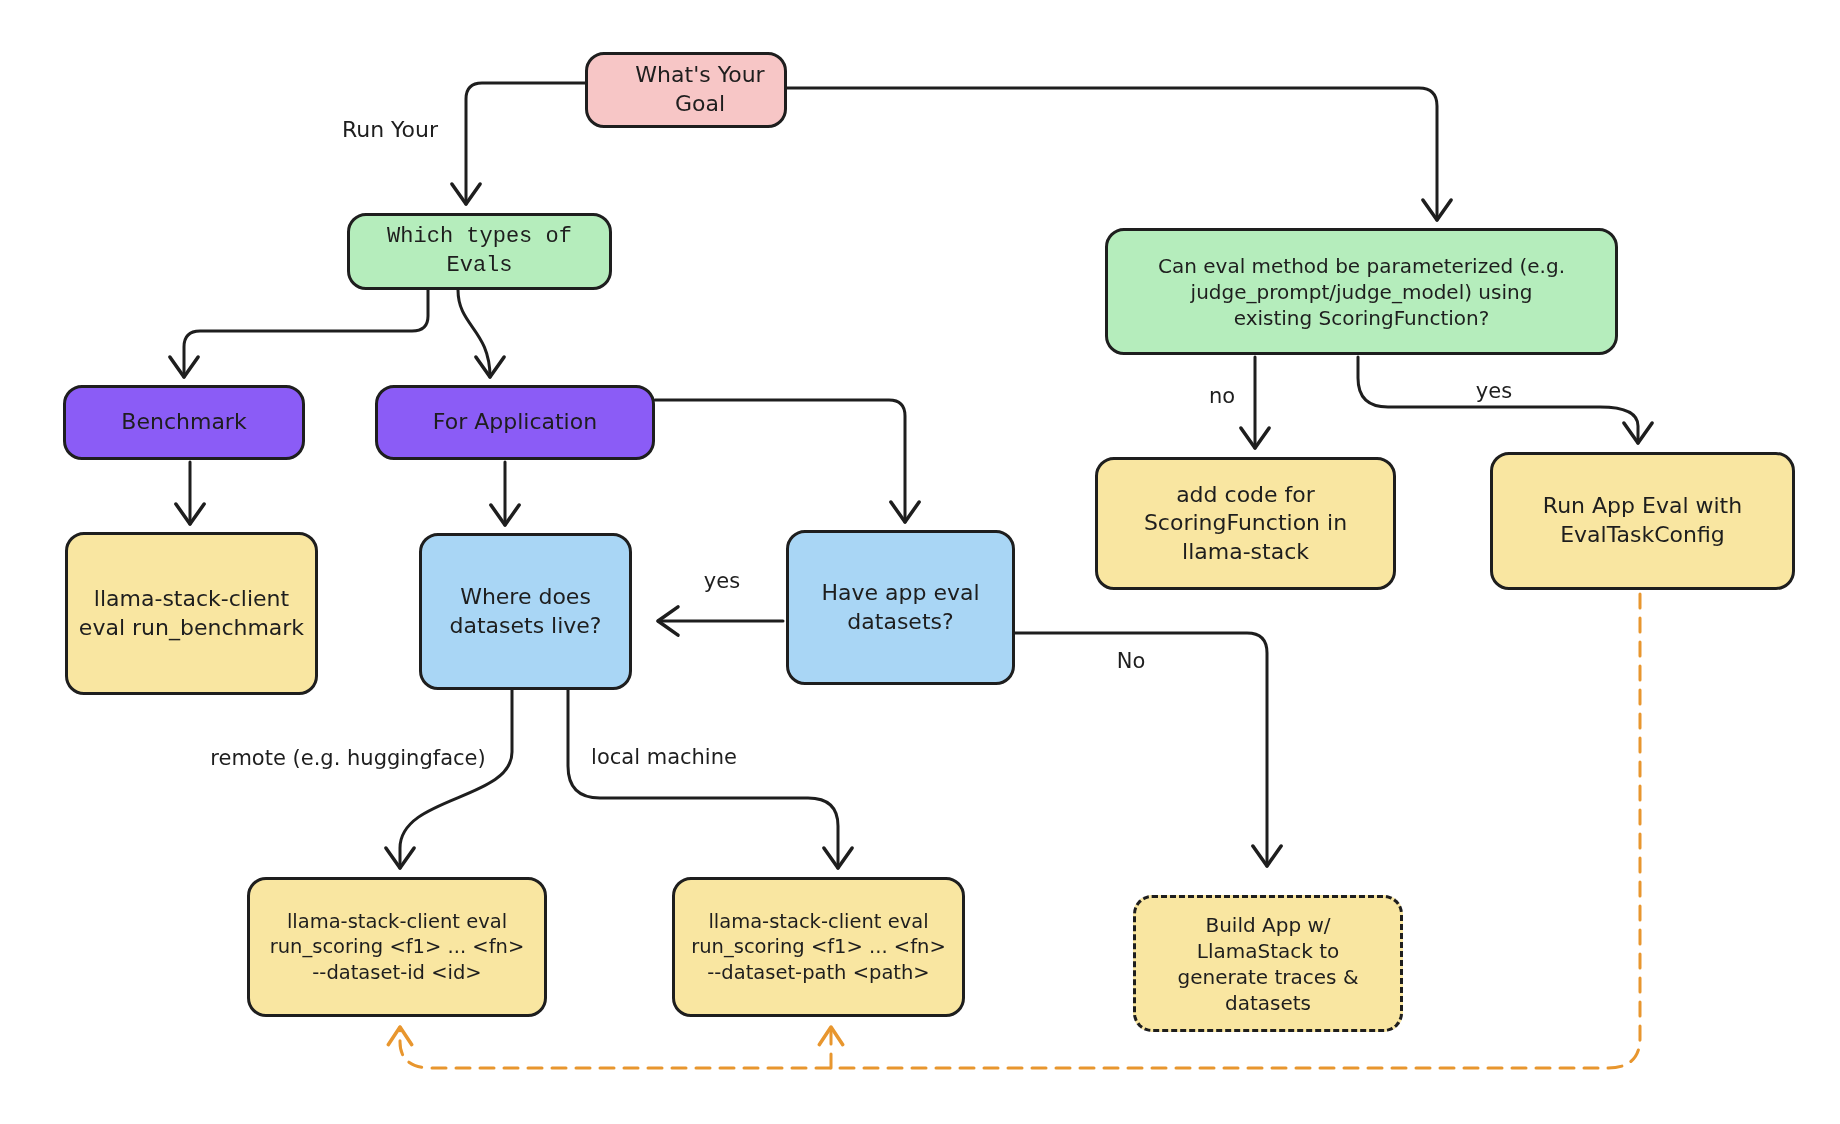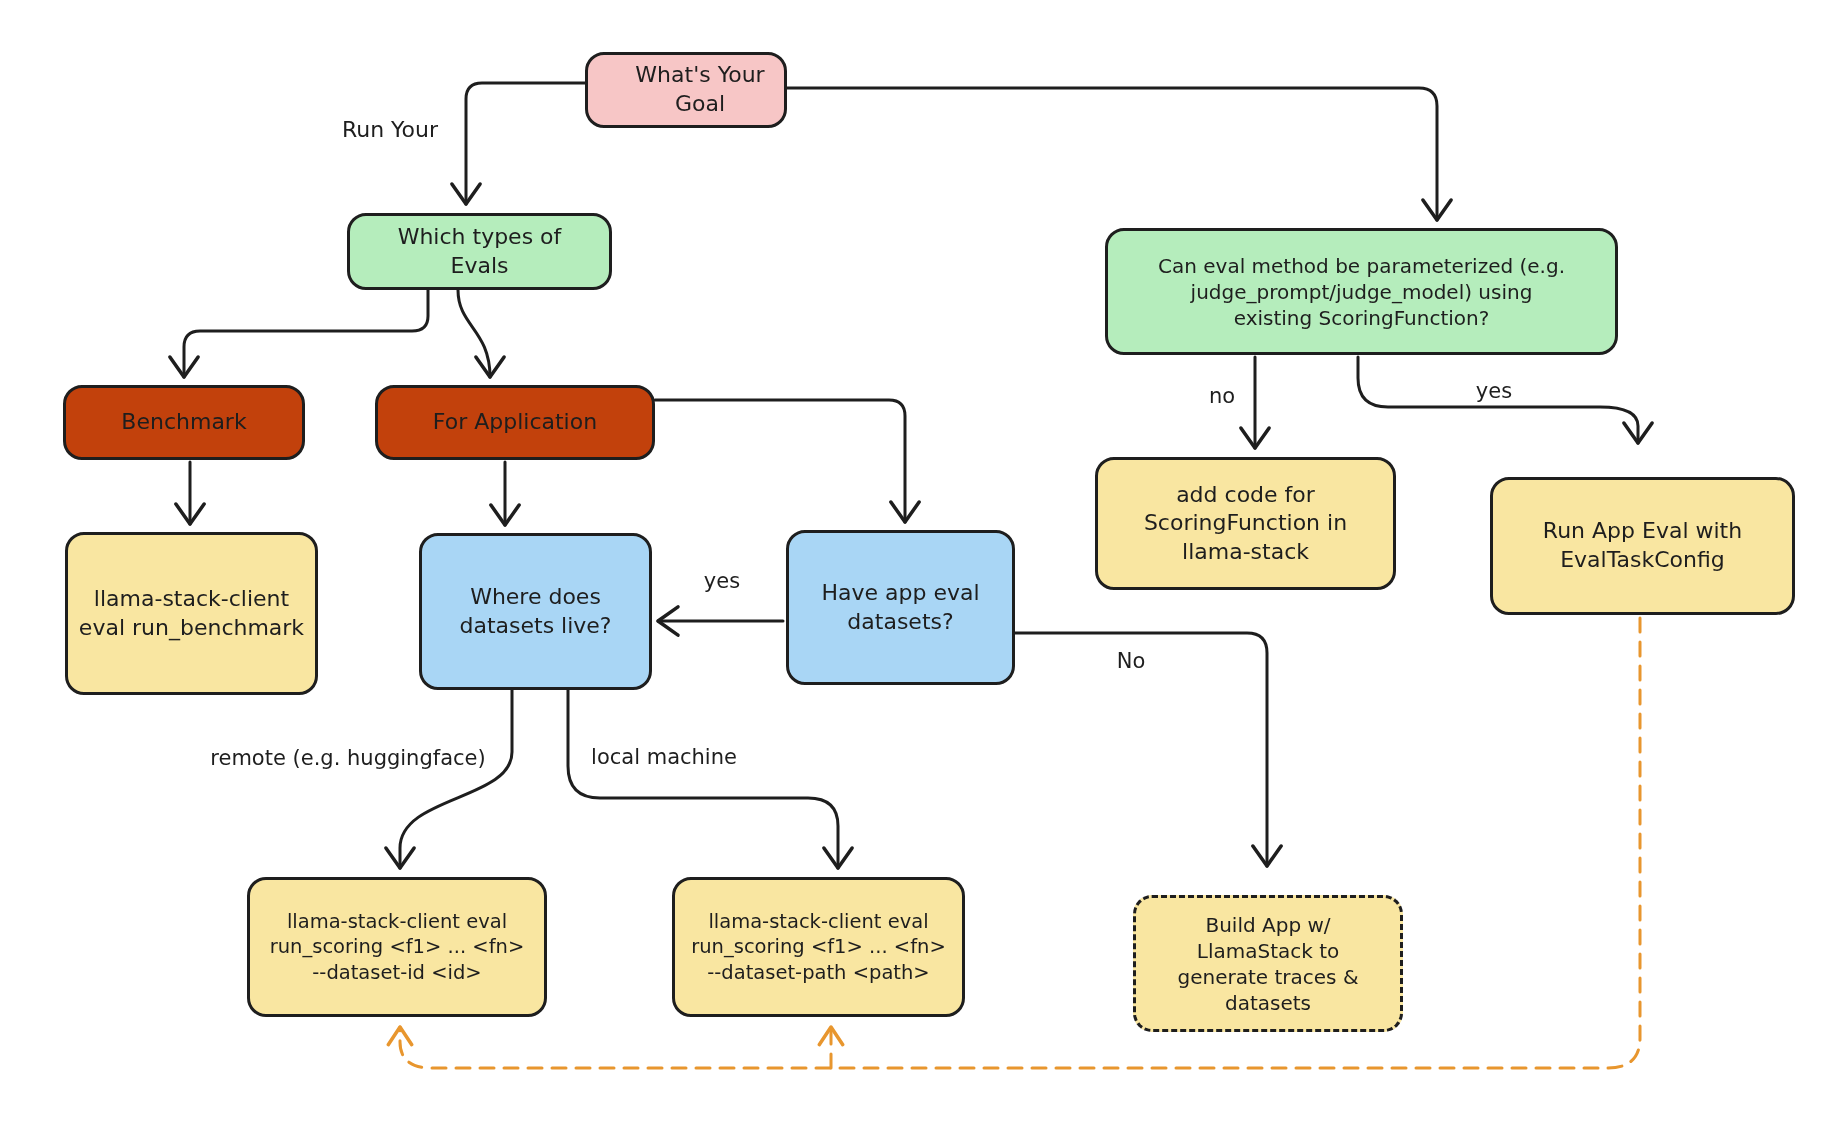--- a/index.html
+++ b/index.html
@@ -11,21 +11,21 @@
     position:absolute; display:flex; align-items:center; justify-content:center;
     text-align:center; border:3.5px solid #1e1e1e; border-radius:19px;
     font-size:22px; line-height:1.3; z-index:2; padding:4px 8px;
   }
   .node.dashed { border-style:dashed; }
   .node-label { white-space:pre-line; display:block; }
   .bg-pink   { background:#f7c6c6; }
   .bg-green  { background:#b5edbc; }
   .bg-blue   { background:#a9d6f5; }
   .bg-yellow { background:#f9e6a1; }
-  .bg-white  { background:#c2410c; }
+  .bg-white  { background:#8b5cf6; }
   .fs-21 { font-size:20px; }
   .fs-19 { font-size:19.5px; }
   .edge-label {
     position:absolute; transform:translate(-50%,-50%); font-size:22px;
     white-space:pre-line; text-align:center; z-index:3; line-height:1.35;
   }
   .edge-label.small { font-size:21px; }
 </style>
 </head>
 <body>
@@ -62,21 +62,21 @@
       <path d="M 1640 594 V 1038 Q 1640 1068 1608 1068 H 432 Q 400 1068 400 1042 V 1027" marker-end="url(#ah-orange)"></path>
       <path d="M 831 1068 V 1027" marker-end="url(#ah-orange)"></path>
     </g>
   </svg>
 
   <div class="node bg-pink" style="left:585px; top:52px; width:202px; height:76px;padding-left:36px;">
     <span class="node-label">What's Your
 Goal</span>
   </div>
 
-  <div class="node bg-green" style="left:347px; top:213px; width:265px; height:77px;">
+  <div class="node bg-green" style="left:347px; top:213px; width:265px; height:77px;font-family:Liberation Mono, monospace;">
     <span class="node-label">Which types of
 Evals</span>
   </div>
 
   <div class="node bg-green fs-21" style="left:1105px; top:228px; width:513px; height:127px;">
     <span class="node-label">Can eval method be parameterized (e.g.
 judge_prompt/judge_model) using
 existing ScoringFunction?</span>
   </div>
 
@@ -86,37 +86,37 @@
 
   <div class="node bg-white" style="left:375px; top:385px; width:280px; height:75px;">
     <span class="node-label">For Application</span>
   </div>
 
   <div class="node bg-yellow" style="left:65px; top:532px; width:253px; height:163px;">
     <span class="node-label">llama-stack-client
 eval run_benchmark</span>
   </div>
 
-  <div class="node bg-blue" style="left:419px; top:533px; width:233px; height:157px;">
+  <div class="node bg-blue" style="left:419px; top:533px; width:213px; height:157px;">
     <span class="node-label">Where does
 datasets live?</span>
   </div>
 
   <div class="node bg-blue" style="left:786px; top:530px; width:229px; height:155px;">
     <span class="node-label">Have app eval
 datasets?</span>
   </div>
 
   <div class="node bg-yellow" style="left:1095px; top:457px; width:301px; height:133px;">
     <span class="node-label">add code for
 ScoringFunction in
 llama-stack</span>
   </div>
 
-  <div class="node bg-yellow" style="left:1490px; top:452px; width:305px; height:138px;margin-top:25px;">
+  <div class="node bg-yellow" style="left:1490px; top:452px; width:305px; height:138px;">
     <span class="node-label">Run App Eval with
 EvalTaskConfig</span>
   </div>
 
   <div class="node bg-yellow fs-19" style="left:247px; top:877px; width:300px; height:140px;">
     <span class="node-label">llama-stack-client eval
 run_scoring &lt;f1&gt; ... &lt;fn&gt;
 --dataset-id &lt;id&gt;</span>
   </div>
 

